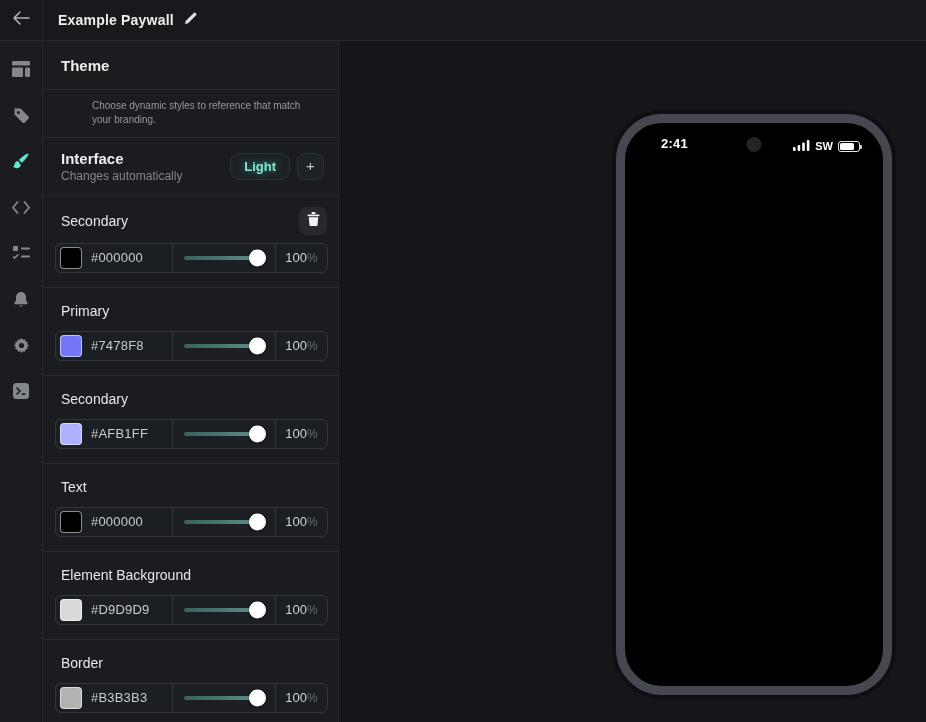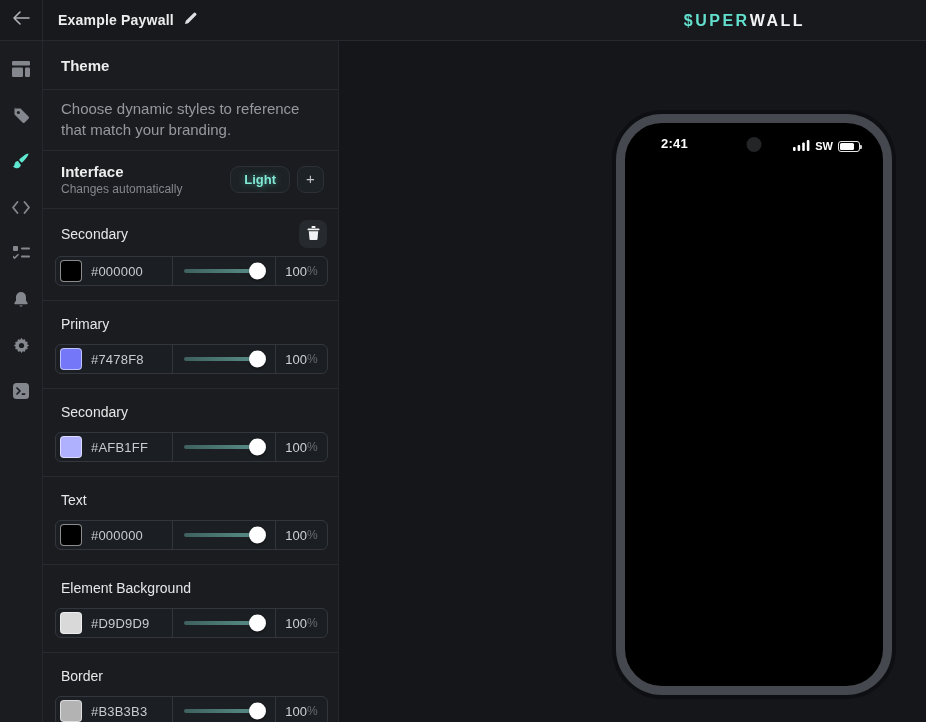--- a/index.html
+++ b/index.html
@@ -43,21 +43,21 @@
   
   .panel {
     position:absolute; top:41px; left:43px; width:296px; height:681px;
     background:#1a1c20; border-right:1px solid #24272b;
     display:flex; flex-direction:column;
   }
   .panel-section { border-bottom:1px solid #26292e; }
   .sec-theme { padding:16px 18px 15px; }
   .theme-title { font-size:15px; font-weight:600; color:#eceded; }
   .sec-desc { padding:9px 18px 10px; }
-  .desc-text { font-size:15px; line-height:1.38; color:#96989d; }
+  .desc-text { font-size:10px; line-height:1.38; color:#96989d;margin-left:31px; }
 
   .sec-interface { padding:12px 14px 12px 18px; display:flex; align-items:center; justify-content:space-between; }
   .iface-left .iface-title { font-size:15px; font-weight:600; color:#eceded; }
   .iface-left .iface-sub { font-size:12px; color:#84878c; margin-top:2px; }
   .iface-right { display:flex; align-items:center; gap:7px; }
   .mode-btn {
     background:#1d2226; border:1px solid #2d3137; border-radius:9px;
     color:#7fe7d2; font-size:13px; font-weight:600; padding:5px 13px; cursor:pointer;
     text-shadow:0 0 7px rgba(96,224,200,.55);
     font-family:inherit;
@@ -131,24 +131,20 @@
         </svg>
     </span>
   </div>
   <div class="title-wrap">
     <span class="paywall-title">Example Paywall</span>
     <span>
       <svg width="13" height="13" viewBox="0 0 14 14">
           <path d="M1 13 L2 9.5 L10.5 1 a1.4 1.4 0 0 1 2 0 l.5.5 a1.4 1.4 0 0 1 0 2 L4.5 12 Z" fill="#dfe0e2"></path>
         </svg>
     </span>
-  </div>
-  <div class="logo">
-    <span class="accent">$UPER</span>
-      <span class="rest">WALL</span>
   </div>
 </div>
 
 <div class="rail">
   <div class="rail-item">
     <span>
       <svg width="18" height="16" viewBox="0 0 18 16">
           <rect x="0" y="0" width="18" height="4.5" rx="1.2" fill="#84878e"></rect>
           <rect x="0" y="6.5" width="11" height="9.5" rx="1.2" fill="#84878e"></rect>
           <rect x="13" y="6.5" width="5" height="9.5" rx="1.2" fill="#84878e"></rect>

